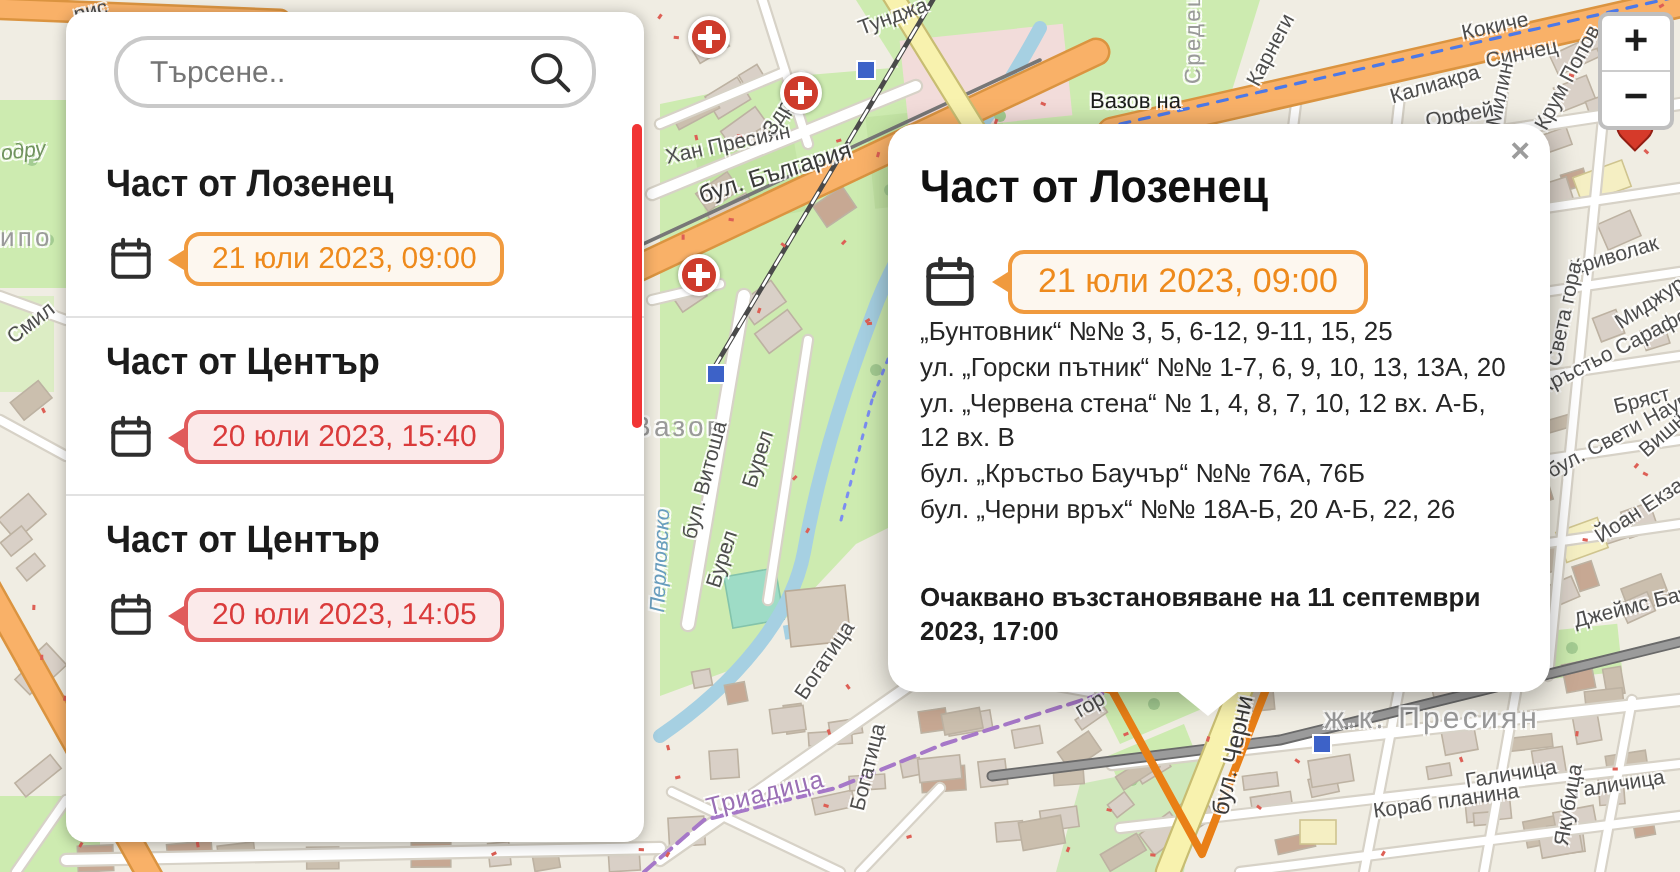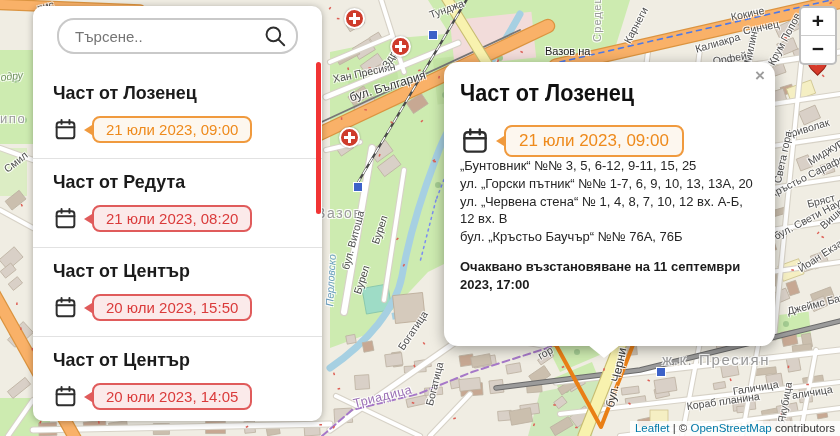--- a/index.html
+++ b/index.html
@@ -71,21 +71,21 @@
          border-radius:14px;box-shadow:0 3px 14px rgba(0,0,0,.35);z-index:500;
          padding:16px 16px 0;box-sizing:border-box}
   .popup .tail{position:absolute;left:144px;top:100%;margin-top:-1px;width:0;height:0;
                border:16px solid transparent;border-bottom:0;border-top:13px solid #fff}
   .popup .close{position:absolute;top:5px;right:10px;font-size:17px;font-weight:bold;
                 color:#9c9c9c;cursor:pointer;line-height:1}
   .popup h2{margin:2px 0 18px;font-size:23px;color:#101010;font-weight:bold;
             transform:scaleX(.94);transform-origin:0 50%}
   .popup .badge{font-size:17px;padding:4px 13px}
   .addr{font-size:13px;line-height:1.37;color:#262626}
-  .note{margin-top:12px;font-size:13px;font-weight:bold;color:#1c1c1c;line-height:1.35}
+  .note{margin-top:26px;font-size:13px;font-weight:bold;color:#1c1c1c;line-height:1.35}
 
   .calsvg{flex:0 0 auto;display:block}
 </style>
 </head>
 <body>
 
 <div id="stage">
 
   <div id="map">
     <svg id="mapsvg" width="840" height="436">
@@ -468,21 +468,20 @@
     <div class="station" style="left:428px;top:30px"></div>
     <div class="station" style="left:353px;top:182px"></div>
     <div class="station" style="left:656px;top:367px"></div>
   </div>
 
   <div class="zoomctl">
     <span class="zbtn">+</span>
     <span class="zbtn">−</span>
   </div>
 
-  <div class="attr"><a>Leaflet</a><span> | © </span><a>OpenStreetMap</a><span> contributors</span></div>
 
   <aside class="sidebar">
     <div class="search">
       <input type="text" placeholder="Търсене.." style="">
       <svg width="26" height="26" viewBox="0 0 24 24" fill="none" stroke="#2e2e2e" stroke-width="1.8" stroke-linecap="round">
         <circle cx="10.5" cy="10.5" r="6.3"></circle>
           <line x1="15.3" y1="15.3" x2="20.5" y2="20.5"></line>
       </svg>
     </div>
 
@@ -493,41 +492,29 @@
           <svg class="calsvg" width="25" height="25" viewBox="0 0 24 24" fill="none" stroke="#2e2e2e" stroke-width="1.9" stroke-linecap="round">
             <rect x="3.5" y="5" width="17" height="15.5" rx="2.6"></rect>
               <line x1="3.5" y1="9.8" x2="20.5" y2="9.8"></line>
               <line x1="8.2" y1="2.8" x2="8.2" y2="6.6"></line>
               <line x1="15.8" y1="2.8" x2="15.8" y2="6.6"></line>
           </svg>
           <span class="badge orange">21 юли 2023, 09:00</span>
         </div>
       </div>
       <div class="item">
-        <h3>Част от Редута</h3>
-        <div class="daterow">
-          <svg class="calsvg" width="25" height="25" viewBox="0 0 24 24" fill="none" stroke="#2e2e2e" stroke-width="1.9" stroke-linecap="round">
-            <rect x="3.5" y="5" width="17" height="15.5" rx="2.6"></rect>
-              <line x1="3.5" y1="9.8" x2="20.5" y2="9.8"></line>
-              <line x1="8.2" y1="2.8" x2="8.2" y2="6.6"></line>
-              <line x1="15.8" y1="2.8" x2="15.8" y2="6.6"></line>
-          </svg>
-          <span class="badge red">21 юли 2023, 08:20</span>
-        </div>
-      </div>
-      <div class="item">
         <h3>Част от Център</h3>
         <div class="daterow">
           <svg class="calsvg" width="25" height="25" viewBox="0 0 24 24" fill="none" stroke="#2e2e2e" stroke-width="1.9" stroke-linecap="round">
             <rect x="3.5" y="5" width="17" height="15.5" rx="2.6"></rect>
               <line x1="3.5" y1="9.8" x2="20.5" y2="9.8"></line>
               <line x1="8.2" y1="2.8" x2="8.2" y2="6.6"></line>
               <line x1="15.8" y1="2.8" x2="15.8" y2="6.6"></line>
           </svg>
-          <span class="badge red">20 юли 2023, 15:50</span>
+          <span class="badge red">20 юли 2023, 15:40</span>
         </div>
       </div>
       <div class="item">
         <h3>Част от Център</h3>
         <div class="daterow">
           <svg class="calsvg" width="25" height="25" viewBox="0 0 24 24" fill="none" stroke="#2e2e2e" stroke-width="1.9" stroke-linecap="round">
             <rect x="3.5" y="5" width="17" height="15.5" rx="2.6"></rect>
               <line x1="3.5" y1="9.8" x2="20.5" y2="9.8"></line>
               <line x1="8.2" y1="2.8" x2="8.2" y2="6.6"></line>
               <line x1="15.8" y1="2.8" x2="15.8" y2="6.6"></line>
@@ -549,18 +536,19 @@
           <line x1="8.2" y1="2.8" x2="8.2" y2="6.6"></line>
           <line x1="15.8" y1="2.8" x2="15.8" y2="6.6"></line>
       </svg>
       <span class="badge orange">21 юли 2023, 09:00</span>
     </div>
     <div class="addr">
       <div>„Бунтовник“ №№ 3, 5, 6-12, 9-11, 15, 25</div>
       <div>ул. „Горски пътник“ №№ 1-7, 6, 9, 10, 13, 13А, 20</div>
       <div>ул. „Червена стена“ № 1, 4, 8, 7, 10, 12 вх. А-Б, 12 вх. В</div>
       <div>бул. „Кръстьо Баучър“ №№ 76А, 76Б</div>
+      <div>бул. „Черни връх“ №№ 18А-Б, 20 А-Б, 22, 26</div>
     </div>
     <div class="note">Очаквано възстановяване на 11 септември 2023, 17:00</div>
     <div class="tail"></div>
   </div>
 
 </div>
 
 </body></html>

